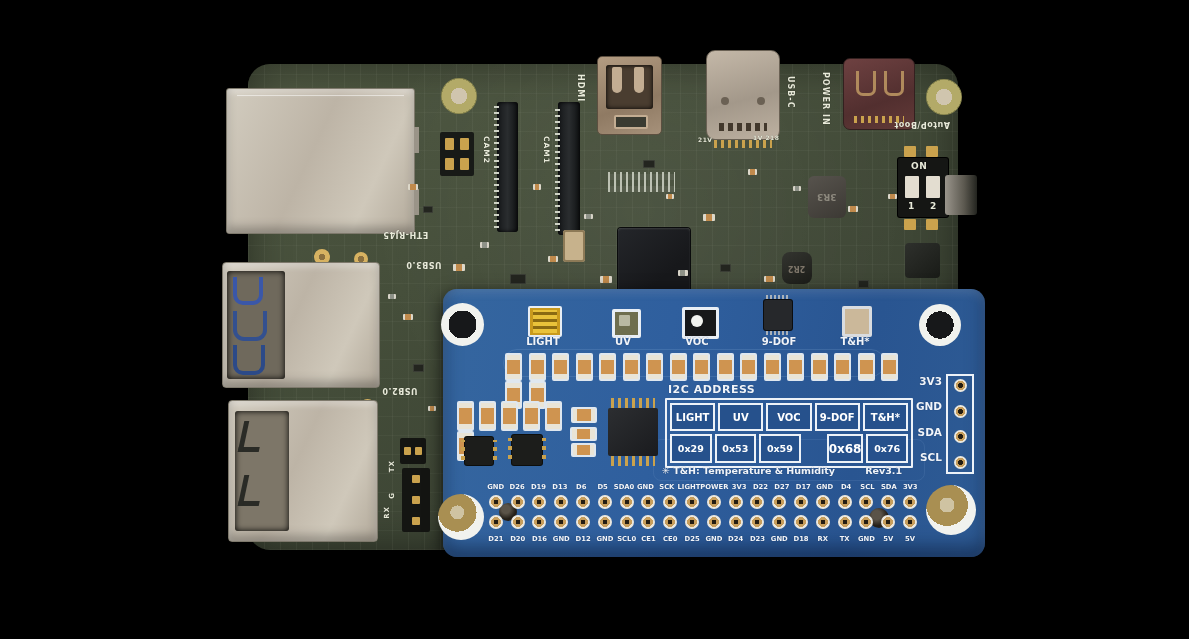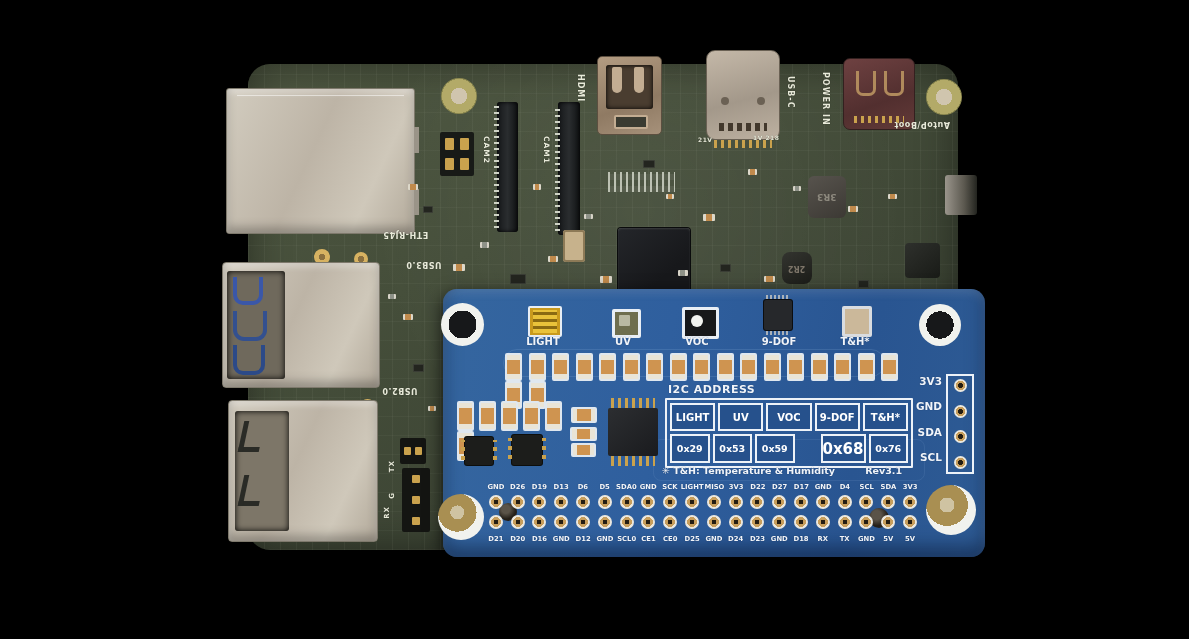--- a/index.html
+++ b/index.html
@@ -138,20 +138,33 @@
     <div class="abs fpc" style="left:310px;top:38px;width:22px;height:133px;"></div>
     <div class="silk vert" style="left:294px;top:72px;font-size:7.5px;">CAM1</div>
 
     <div class="abs" style="left:192px;top:68px;width:34px;height:44px;background:#181a17;border-radius:2px;">
       <div class="abs gold-pad" style="left:5px;top:6px;width:9px;height:12px;"></div>
       <div class="abs gold-pad" style="right:5px;top:6px;width:9px;height:12px;"></div>
       <div class="abs gold-pad" style="left:5px;bottom:6px;width:9px;height:12px;"></div>
       <div class="abs gold-pad" style="right:5px;bottom:6px;width:9px;height:12px;"></div>
     </div>
 
+    <div class="abs" style="left:650px;top:80px;width:50px;height:86px;">
+      <div class="abs gold-pad" style="left:6px;top:2px;width:12px;height:11px;"></div>
+      <div class="abs gold-pad" style="left:28px;top:2px;width:12px;height:11px;"></div>
+      <div class="abs" style="left:0;top:14px;width:50px;height:59px;background:#151614;border-radius:2px;box-shadow:0 0 0 1px #000;">
+        <div class="silk" style="left:13px;top:3px;font-size:9px;">ON</div>
+        <div class="abs" style="left:7px;top:18px;width:14px;height:22px;background:#e3ddd0;border-radius:1px;"></div>
+        <div class="abs" style="left:28px;top:18px;width:14px;height:22px;background:#e3ddd0;border-radius:1px;"></div>
+        <div class="silk" style="left:10px;top:43px;font-size:9px;">1</div>
+        <div class="silk" style="left:32px;top:43px;font-size:9px;">2</div>
+      </div>
+      <div class="abs gold-pad" style="left:6px;bottom:0;width:12px;height:11px;"></div>
+      <div class="abs gold-pad" style="left:28px;bottom:0;width:12px;height:11px;"></div>
+    </div>
 
     <div class="abs" style="left:697px;top:111px;width:32px;height:40px;border-radius:3px;background:linear-gradient(90deg,#9a958c,#5b584f 60%,#23241f);"></div>
 
     <div class="abs" style="left:370px;top:164px;width:72px;height:64px;border-radius:3px;background:linear-gradient(140deg,#24262a,#17181b 70%);box-shadow:inset 0 1px 2px rgba(255,255,255,.12),0 0 0 1px #0a0b0c;"></div>
     <div class="abs" style="left:315px;top:166px;width:22px;height:32px;background:#c7b28c;border-radius:3px;box-shadow:inset 0 0 0 2px #8d7a57;"></div>
     <div class="abs" style="left:360px;top:108px;width:67px;height:20px;background:repeating-linear-gradient(90deg,#d9ddd0 0 2px,transparent 2px 6px),repeating-linear-gradient(0deg,#5a6150 0 6px,transparent 6px 12px);opacity:.8;"></div>
 
     <div class="abs" style="left:560px;top:112px;width:38px;height:42px;border-radius:6px;background:linear-gradient(150deg,#57534d,#3c3934);display:flex;align-items:center;justify-content:center;">
       <span class="r180" style="color:#8d897e;font-size:9px;font-weight:bold;">3R3</span>
     </div>
@@ -261,21 +274,21 @@
           <div class="i2c-cell" style="height:24px;font-size:10px;">UV</div>
           <div class="i2c-cell" style="height:24px;font-size:10px;">VOC</div>
           <div class="i2c-cell" style="height:24px;font-size:10px;">9-DOF</div>
           <div class="i2c-cell" style="height:24px;font-size:10px;">T&amp;H*</div>
         </div>
       <div class="i2c-row" style="margin-top:3px;">
 
       <div class="i2c-cell" style="height:25px;font-size:9.5px;">0x29</div>
           <div class="i2c-cell" style="height:25px;font-size:9.5px;">0x53</div>
           <div class="i2c-cell" style="height:25px;font-size:9.5px;">0x59</div>
-          <div class="i2c-cell" style="height:25px;font-size:15px;margin-left:23px;">0x68</div>
+          <div class="i2c-cell" style="height:25px;font-size:12px;margin-left:23px;">0x68</div>
           <div class="i2c-cell" style="height:25px;font-size:9.5px;">0x76</div>
         </div>
     </div>
     <div class="abs" style="left:219px;top:176px;width:240px;display:flex;">
       <span class="hat-silk" style="position:static;font-size:9.5px;">✳ T&amp;H: Temperature &amp; Humidity</span>
       <span class="hat-silk" style="position:static;font-size:9.5px;margin-left:auto;">Rev3.1</span>
     </div>
 
     <div class="abs" style="left:455px;top:86px;width:44px;height:88px;display:flex;flex-direction:column;justify-content:space-between;text-align:right;">
       <span class="hat-silk" style="position:static;font-size:10.5px;">3V3</span>
@@ -296,21 +309,21 @@
     <span class="gl">GND</span>
         <span class="gl">D26</span>
         <span class="gl">D19</span>
         <span class="gl">D13</span>
         <span class="gl">D6</span>
         <span class="gl">D5</span>
         <span class="gl">SDA0</span>
         <span class="gl">GND</span>
         <span class="gl">SCK</span>
         <span class="gl">LIGHT</span>
-        <span class="gl">MISO</span>
+        <span class="gl">POWER</span>
         <span class="gl">3V3</span>
         <span class="gl">D22</span>
         <span class="gl">D27</span>
         <span class="gl">D17</span>
         <span class="gl">GND</span>
         <span class="gl">D4</span>
         <span class="gl">SCL</span>
         <span class="gl">SDA</span>
         <span class="gl">3V3</span>
       </div>

